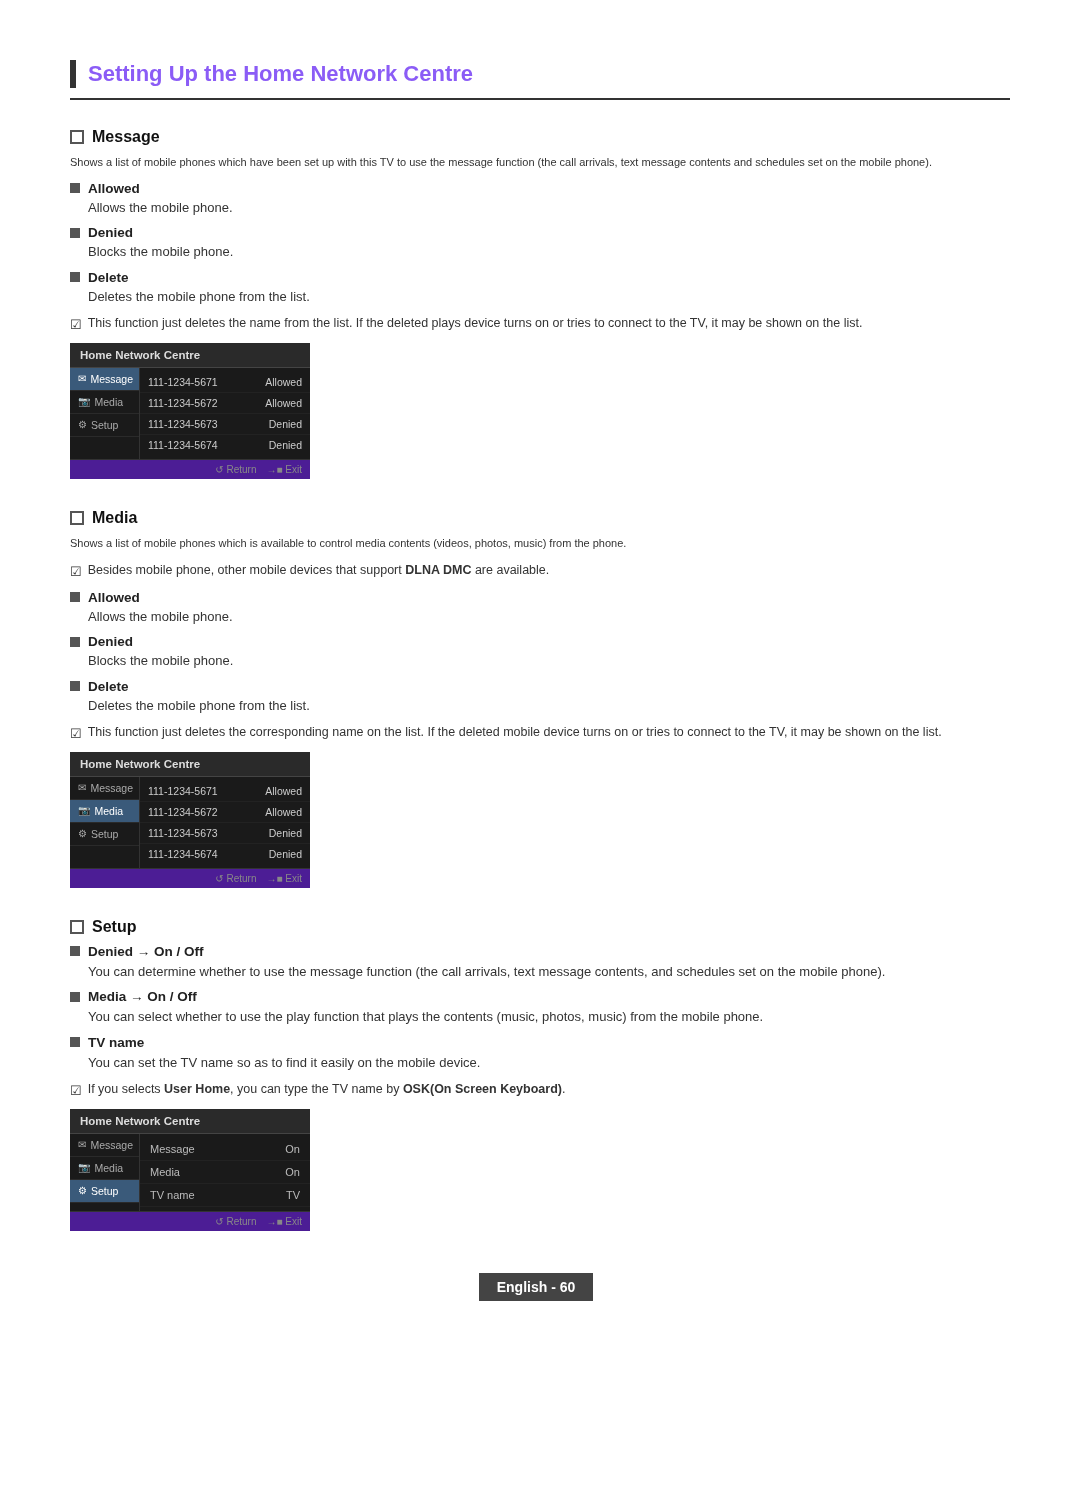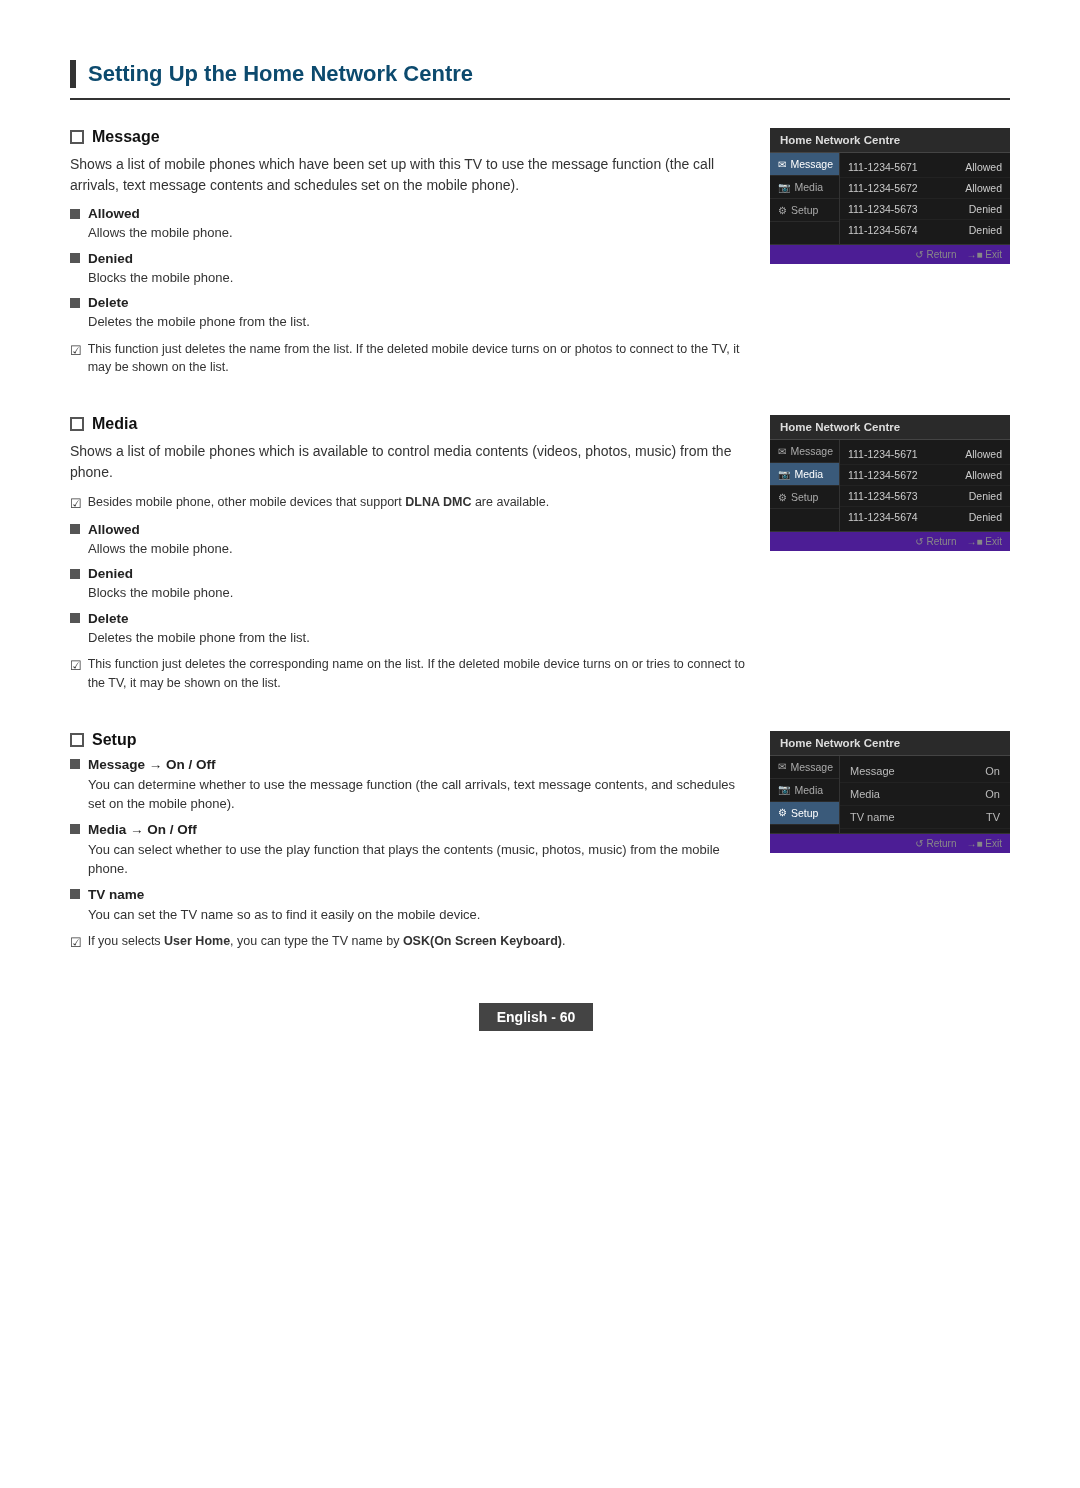--- a/index.html
+++ b/index.html
@@ -27,29 +27,28 @@
     .page-title-accent {
       width: 6px;
       height: 28px;
       background: #333;
       margin-right: 12px;
       flex-shrink: 0;
     }
     .page-title-text {
       font-size: 22px;
       font-weight: bold;
-      color: #0c4a6e;
+      color: #8b5cf6;
     }
 
     
     .section {
       display: flex;
-      flex-direction: row;
+      flex-direction: column;
       margin-bottom: 30px;
-      gap: 20px;
     }
     .section-content {
       flex: 1;
     }
     .section-heading {
       display: flex;
       align-items: center;
       margin-bottom: 8px;
     }
     .section-checkbox {
@@ -59,21 +58,21 @@
       display: inline-block;
       margin-right: 8px;
       flex-shrink: 0;
     }
     .section-heading-text {
       font-size: 16px;
       font-weight: bold;
       color: #111;
     }
     .section-desc {
-      font-size: 14px;
+      font-size: 11px;
       color: #333;
       line-height: 1.5;
       margin-bottom: 10px;
       margin-left: 0;
     }
     .note-item {
       display: flex;
       align-items: flex-start;
       font-size: 12.5px;
       color: #333;
@@ -264,21 +263,21 @@
       <div class="sub-item">
         <div class="sub-item-heading">
           <div class="sub-bullet"></div>
           <span>Delete</span>
         </div>
         <div class="sub-item-desc">Deletes the mobile phone from the list.</div>
       </div>
 
       <div class="note-item">
         <span class="note-icon">☑</span>
-        <span>This function just deletes the name from the list. If the deleted mobile device turns on or photos to connect to the TV, it may be shown on the list.</span>
+        <span>This function just deletes the name from the list. If the deleted plays device turns on or tries to connect to the TV, it may be shown on the list.</span>
       </div>
     </div>
 
     <div class="tv-panel">
       <div class="tv-panel-title">Home Network Centre</div>
       <div class="tv-panel-menu">
         <div class="tv-panel-sidebar">
           <div class="tv-menu-item active">
             <span class="tv-menu-icon">✉</span>
             <span>Message</span>
@@ -406,21 +405,21 @@
   <div class="section">
     <div class="section-content">
       <div class="section-heading">
         <div class="section-checkbox"></div>
         <span class="section-heading-text">Setup</span>
       </div>
 
       <div class="sub-item">
         <div class="sub-item-heading setup-sub-heading">
           <div class="sub-bullet"></div>
-          <span>Message → On / Off</span>
+          <span>Denied → On / Off</span>
         </div>
         <div class="sub-item-desc">You can determine whether to use the message function (the call arrivals, text message contents, and schedules set on the mobile phone).</div>
       </div>
 
       <div class="sub-item">
         <div class="sub-item-heading setup-sub-heading">
           <div class="sub-bullet"></div>
           <span>Media → On / Off</span>
         </div>
         <div class="sub-item-desc">You can select whether to use the play function that plays the contents (music, photos, music) from the mobile phone.</div>

